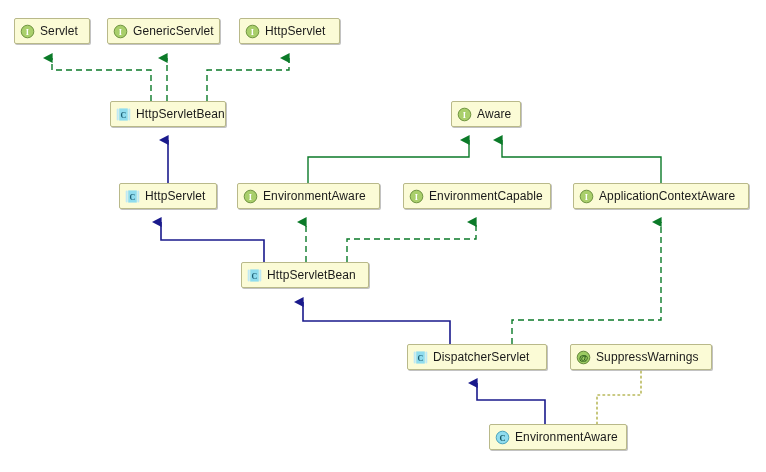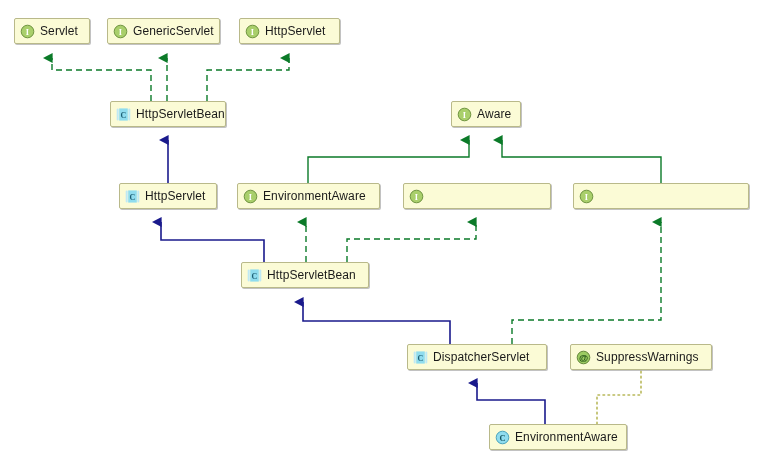--- a/index.html
+++ b/index.html
@@ -195,29 +195,31 @@
     <span class="label">EnvironmentAware</span>
   </div>
 
   <div class="node" style="left:403px; top:183px; width:148px;">
     <span class="icon">
       <svg width="15" height="15" viewBox="0 0 15 15">
         <circle cx="7.5" cy="7.5" r="6.3" fill="#a9cf6b" stroke="#6f9440" stroke-width="1"></circle>
         <text x="7.5" y="10.6" font-family="Liberation Serif, serif" font-size="8.4" font-weight="bold" fill="#ffffff" text-anchor="middle">I</text>
       </svg>
     </span>
+    <span class="label">EnvironmentCapable</span>
   </div>
 
   <div class="node" style="left:573px; top:183px; width:176px;">
     <span class="icon">
       <svg width="15" height="15" viewBox="0 0 15 15">
         <circle cx="7.5" cy="7.5" r="6.3" fill="#a9cf6b" stroke="#6f9440" stroke-width="1"></circle>
         <text x="7.5" y="10.6" font-family="Liberation Serif, serif" font-size="8.4" font-weight="bold" fill="#ffffff" text-anchor="middle">I</text>
       </svg>
     </span>
+    <span class="label">ApplicationContextAware</span>
   </div>
 
   <div class="node" style="left:241px; top:262px; width:128px;">
     <span class="icon">
       <svg width="15" height="15" viewBox="0 0 15 15">
         <rect x="0.7" y="1.4" width="2" height="12.2" rx="1" fill="#bfe9f5"></rect>
         <rect x="12.3" y="1.4" width="2" height="12.2" rx="1" fill="#bfe9f5"></rect>
         <rect x="3.2" y="1.4" width="8.6" height="12.2" fill="#8fdcee"></rect>
         <text x="7.5" y="10.6" font-family="Liberation Serif, serif" font-size="8" font-weight="bold" fill="#1d5f73" text-anchor="middle">C</text>
       </svg>

